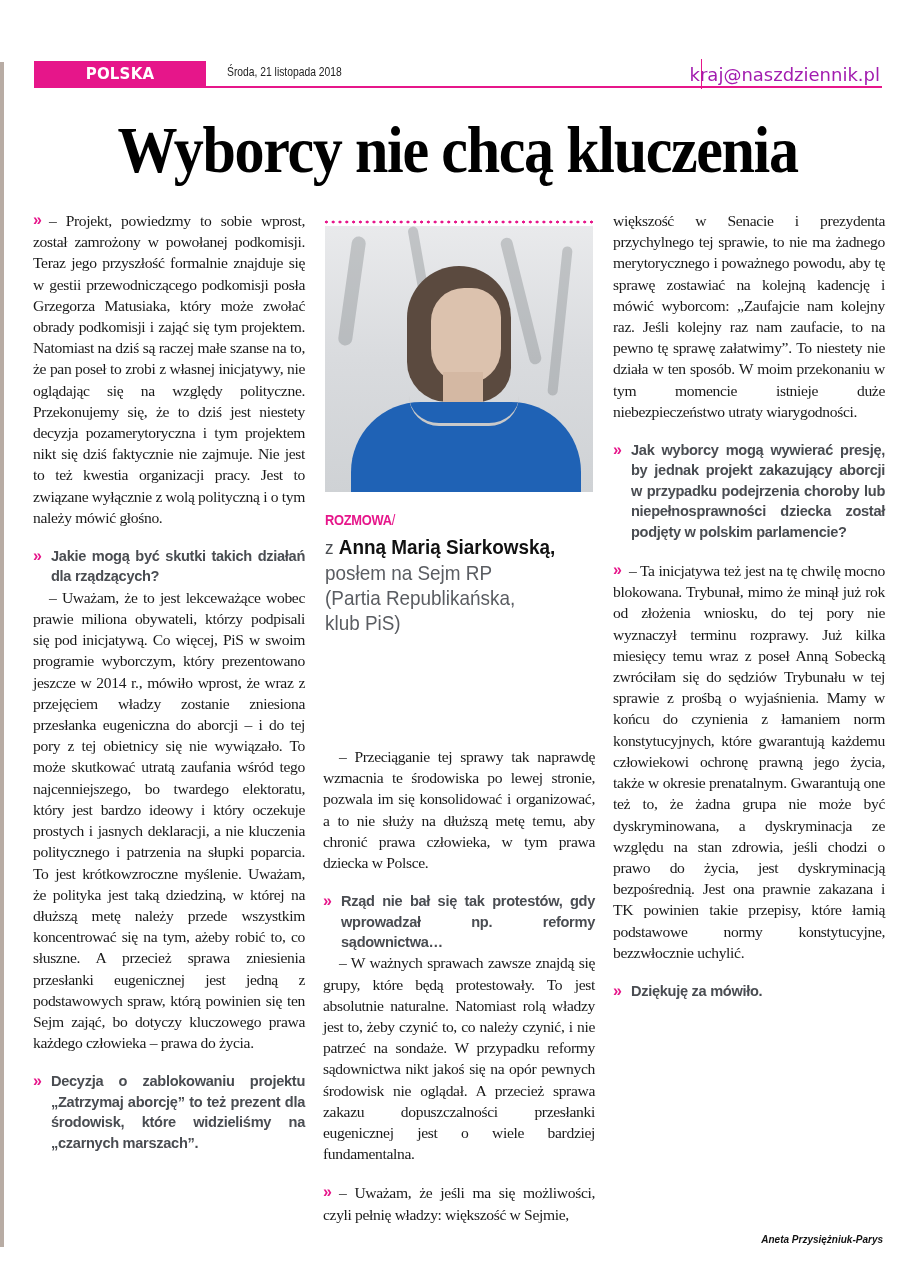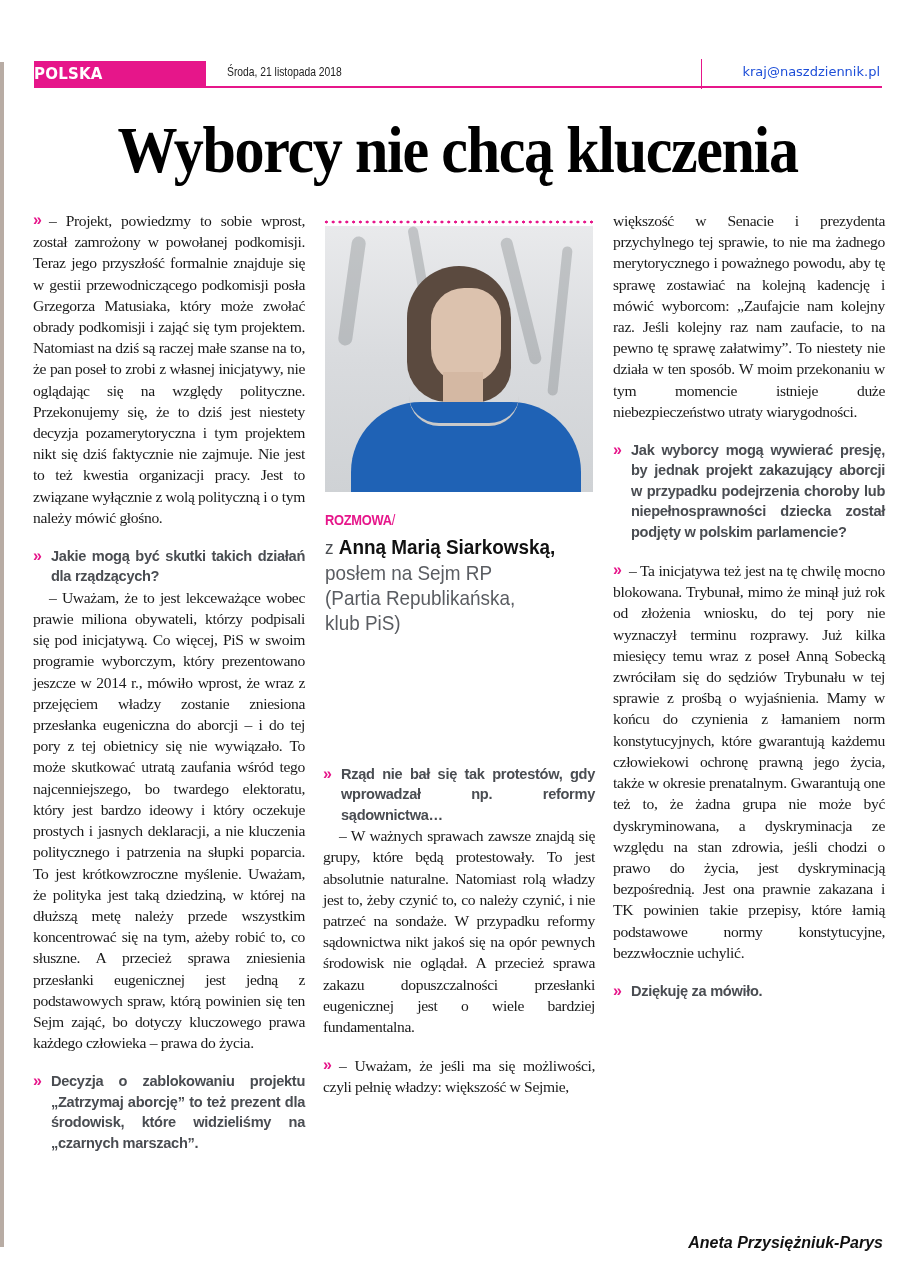--- a/index.html
+++ b/index.html
@@ -4,24 +4,24 @@
   <style>
     * { box-sizing: border-box; margin: 0; padding: 0; }
     html, body { width: 915px; height: 1282px; background: #ffffff; overflow: hidden; }
     body { position: relative; font-family: "Liberation Serif", serif; color: #1a1a1a; }
 
     .left-edge { position: absolute; left: 0; top: 62px; width: 4px; height: 1185px; background: #b8aca4; }
 
     
     .header { position: absolute; left: 34px; top: 61px; width: 848px; height: 27px; border-bottom: 2px solid #e6168a; }
     .section-tag { position: absolute; left: 0; top: 0; width: 172px; height: 26px; background: #e6168a; color: #fff;
-      font-family: "DejaVu Sans", sans-serif; font-weight: bold; font-size: 15px; line-height: 26px; letter-spacing: 0.2px; }
+      font-family: "DejaVu Sans", sans-serif; font-weight: bold; font-size: 15px; line-height: 26px; text-align: center; letter-spacing: 0.2px; }
     .pub-date { position: absolute; left: 193px; top: 4px; font-family: "Liberation Sans", sans-serif; font-size: 12px; color: #222; transform: scaleX(0.86); transform-origin: left; }
     .header-divider { position: absolute; left: 667px; top: -2px; width: 1px; height: 30px; background: #e6168a; }
-    .contact-email { position: absolute; right: 2px; top: 3px; font-family: "DejaVu Sans", sans-serif; font-size: 13px; color: #1d4ed8; }
+    .contact-email { position: absolute; right: 2px; top: 3px; font-family: "DejaVu Sans", sans-serif; font-size: 18px; color: #a21caf; }
 
     
     .headline { position: absolute; left: 0; width: 915px; top: 110px; text-align: center;
       font-family: "Liberation Serif", serif; font-weight: bold; font-size: 66px; letter-spacing: -1.5px; color: #000;
       transform: scaleX(0.91); transform-origin: center; line-height: 80px; }
 
     
     .col { position: absolute; top: 210px; width: 272px; font-size: 15.6px; line-height: 21.2px; }
     .col-left { left: 33px; }
     .col-right { left: 613px; width: 272px; }
@@ -50,21 +50,21 @@
     .interview { position: absolute; left: 325px; top: 512px; width: 270px; }
     .interview-label { font-family: "Liberation Sans", sans-serif; font-weight: bold; color: #e6168a; font-size: 14px; letter-spacing: -0.3px; transform: scaleX(0.92); transform-origin: left; }
     .interview-label .slash { font-weight: normal; }
     .interviewee { font-family: "Liberation Sans", sans-serif; font-size: 21px; line-height: 25px; margin-top: 6px; color: #4a4d52; transform: scaleX(0.9); transform-origin: left; white-space: nowrap; }
     .interviewee .z { font-size: 19px; }
     .interviewee .name { font-weight: bold; color: #111; }
     .interviewee-role { font-family: "Liberation Sans", sans-serif; font-size: 21px; line-height: 25px; color: #5a5d62; transform: scaleX(0.9); transform-origin: left; white-space: nowrap; }
 
     .mid-text { position: absolute; left: 323px; top: 746px; width: 272px; font-size: 15.6px; line-height: 21.2px; }
 
-    .byline { position: absolute; right: 32px; top: 1234px; font-family: "Liberation Sans", sans-serif; font-style: italic; font-weight: bold; font-size: 16px; color: #111; }
+    .byline { position: absolute; right: 32px; top: 1234px; font-family: "Liberation Sans", sans-serif; font-style: italic; font-weight: bold; font-size: 10px; color: #111; }
   </style>
 </head>
 <body>
 
 <div class="left-edge"></div>
 
 <div class="header">
   <div class="section-tag">POLSKA</div>
   <div class="pub-date">Środa, 21 listopada 2018</div>
   <div class="header-divider"></div>
@@ -113,20 +113,21 @@
   <div class="interviewee">
     <span class="z">z</span>
     <span class="name">Anną Marią Siarkowską,</span>
   </div>
   <div class="interviewee-role">posłem na Sejm RP</div>
   <div class="interviewee-role">(Partia Republikańska,</div>
   <div class="interviewee-role">klub PiS)</div>
 </div>
 
 <div class="mid-text">
+  <div class="a"><span class="indent"></span><span>– Przeciąganie tej sprawy tak naprawdę wzmacnia te środowiska po lewej stronie, pozwala im się konsolidować i organizować, a to nie służy na dłuższą metę temu, aby chronić prawa człowieka, w tym prawa dziecka w Polsce.</span></div>
   <div class="gap"></div>
   <div class="q">
     <span class="marker">»</span>
     <span>Rząd nie bał się tak protestów, gdy wprowadzał np. reformy sądownictwa…</span>
   </div>
   <div class="a"><span class="indent"></span><span>– W ważnych sprawach zawsze znajdą się grupy, które będą protestowały. To jest absolutnie naturalne. Natomiast rolą władzy jest to, żeby czynić to, co należy czynić, i nie patrzeć na sondaże. W przypadku reformy sądownictwa nikt jakoś się na opór pewnych środowisk nie oglądał. A przecież sprawa zakazu dopuszczalności przesłanki eugenicznej jest o wiele bardziej fundamentalna.</span></div>
   <div class="gap"></div>
   <div class="q">
     <span class="marker">»</span>
   </div>

